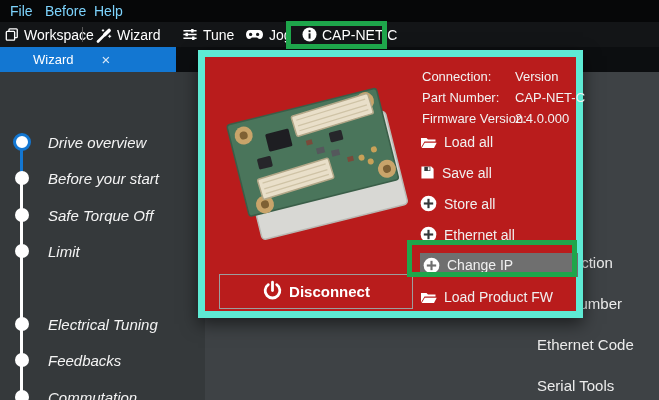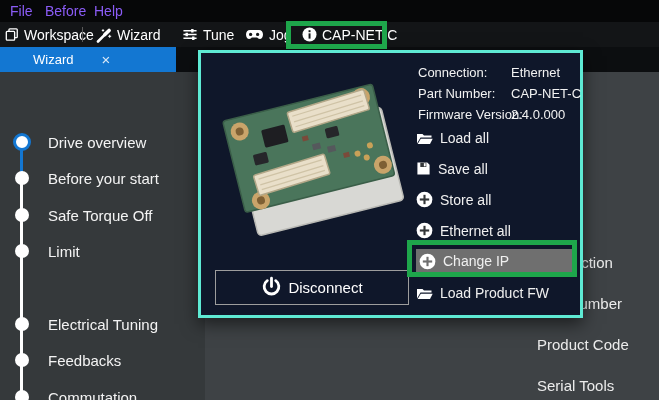--- a/index.html
+++ b/index.html
@@ -3,21 +3,21 @@
 <meta charset="utf-8">
 <style>
   html,body{margin:0;padding:0;}
   body{
     width:659px;height:400px;position:relative;overflow:hidden;
     background:#3e4245;font-family:"Liberation Sans",sans-serif;
     -webkit-font-smoothing:antialiased;color:#f2f2f2;
   }
   
   .menubar{position:absolute;left:0;top:0;width:659px;height:22px;background:#060708;z-index:5;}
-  .menubar .mitem{position:absolute;top:0;height:22px;display:flex;align-items:center;font-size:14px;color:#8b5cf6;cursor:default;}
+  .menubar .mitem{position:absolute;top:0;height:22px;display:flex;align-items:center;font-size:14px;color:#7dd3fc;cursor:default;}
   .m-file{left:10px}.m-tools{left:45px}.m-help{left:94px}
   
   .toolbar{position:absolute;left:0;top:22px;width:659px;height:25px;background:#131517;z-index:5;}
   .tb-item{position:absolute;top:0;height:25px;display:flex;align-items:center;gap:5px;font-size:14px;color:#fff;}
   .tb-workspace{left:5px}.tb-wizard{left:96px}.tb-tune{left:182px}.tb-jog{left:245px}.tb-device{left:302px}
   .tb-divider{position:absolute;left:82px;top:5px;width:1px;height:15px;background:#5a5a5a;}
   .tb-item svg{display:block}
   
   .tabrow{position:absolute;left:0;top:47px;width:659px;height:25px;background:#0c0e10;z-index:5;}
   .tab-active{position:absolute;left:0;top:0;width:176px;height:25px;background:#1377d2;}
@@ -25,39 +25,39 @@
   .tab-close{position:absolute;left:97px;top:0;height:25px;width:18px;display:flex;align-items:center;justify-content:center;font-size:15px;color:#dce9f7;cursor:default;}
   
   .main{position:absolute;left:0;top:72px;width:659px;height:328px;background:#3e4245;z-index:1;}
   .sidebar{position:absolute;left:0;top:72px;width:205px;height:328px;background:#35393b;z-index:2;}
   .conn-blue{position:absolute;left:20px;top:70px;width:3px;height:36px;background:#1377d2;}
   .conn-white{position:absolute;left:20px;top:106px;width:3px;height:222px;background:#ffffff;}
   .step{position:absolute;left:0;width:205px;height:24px;display:flex;align-items:center;cursor:default;}
   .s0{top:58px}.s1{top:94px}.s2{top:131px}.s3{top:167px}.s4{top:203px}.s5{top:240px}.s6{top:276px}.s7{top:313px}
   .dot{position:absolute;left:15px;width:14px;height:14px;border-radius:50%;background:#fff;}
   .s0 .dot{left:13px;width:12px;height:12px;border:3px solid #1377d2;background:#fff;}
-  .step .lbl{position:absolute;left:48px;font-size:15px;color:#f4f4f4;white-space:nowrap;}
+  .step .lbl{position:absolute;left:48px;font-size:15px;color:#f4f4f4;white-space:nowrap;font-style:italic;}
   
   .bg-field{position:absolute;left:537px;height:18px;font-size:15px;color:#ececec;white-space:nowrap;z-index:1;}
   .f0{top:182px}.f1{top:223px}.f2{top:264px}.f3{top:305px}
   
-  .popup{position:absolute;left:198px;top:50px;width:385px;height:268px;background:#0f172a;border:3px solid #5eead4;
+  .popup{position:absolute;left:198px;top:50px;width:385px;height:268px;background:#b91c1c;border:7px solid #5eead4;
     box-shadow:0 6px 16px rgba(0,0,0,.55);z-index:10;box-sizing:border-box;}
   .device-img{position:absolute;left:8px;top:8px;}
   .info-row{position:absolute;height:16px;font-size:13px;color:#f2f2f2;white-space:nowrap;}
   .info-row .il{position:absolute;left:217px;}
   .info-row .iv{position:absolute;left:310px;}
   .ir0{top:12px}.ir1{top:33px}.ir2{top:54px}
   .pmenu-item{position:absolute;left:215px;width:150px;height:25px;display:flex;align-items:center;gap:7px;
     font-size:14px;color:#f0f0f0;cursor:default;}
   .pm0{top:72px}.pm1{top:103px}.pm2{top:134px}.pm3{top:165px}.pm4{top:196px}.pm5{top:227px}
   .pm4{left:215px;width:155px;height:24px;background:#6f6f6f;padding-left:3px;}
   .pmenu-item svg{display:block;flex:0 0 auto;}
   .popup-disconnect{position:absolute;left:14px;top:217px;width:194px;height:35px;border:1px solid #9d9d9d;
-    display:flex;align-items:center;justify-content:center;gap:6px;font-size:15px;color:#fff;cursor:default;box-sizing:border-box;}
+    display:flex;align-items:center;justify-content:center;gap:6px;font-size:15px;color:#fff;cursor:default;box-sizing:border-box;font-weight:bold;}
   
   .anno{position:absolute;border:5px solid #1ea64b;box-sizing:border-box;z-index:30;pointer-events:none;}
   .anno1{left:286px;top:21px;width:101px;height:28px;}
   .anno2{left:407px;top:240px;width:170px;height:37px;z-index:11;}
 </style>
 </head>
 <body>
 
 <div class="menubar">
   <span class="mitem m-file">File</span>
@@ -121,21 +121,21 @@
 <div class="tabrow">
   <div class="tab-active">
     <span class="tab-label">Wizard</span>
     <span class="tab-close">×</span>
   </div>
 </div>
 
 <div class="main">
   <div class="bg-field f0">Connection</div>
   <div class="bg-field f1">Part Number</div>
-  <div class="bg-field f2">Product Code</div>
+  <div class="bg-field f2">Ethernet Code</div>
   <div class="bg-field f3">Serial Tools</div>
 
 </div>
 
 <div class="sidebar">
   <div class="conn-blue"></div>
   <div class="conn-white"></div>
   <div class="step s0">
       <span class="dot"></span>
       <span class="lbl">Drive overview</span>
@@ -200,21 +200,21 @@
         <rect x="132" y="100" width="6" height="5" fill="#7a4a3a"></rect>
         <circle cx="146" cy="104" r="3" fill="#c9a158"></circle>
         <circle cx="154" cy="110" r="3" fill="#c9a158"></circle>
         <circle cx="160" cy="99" r="3" fill="#c9a158"></circle>
       </g>
     </svg>
   </div>
 
   <div class="info-row ir0">
     <span class="il">Connection:</span>
-    <span class="iv">Ethernet</span>
+    <span class="iv">Version</span>
   </div>
   <div class="info-row ir1">
     <span class="il">Part Number:</span>
     <span class="iv">CAP-NET-C</span>
   </div>
   <div class="info-row ir2">
     <span class="il">Firmware Version:</span>
     <span class="iv">2.4.0.000</span>
   </div>
 

